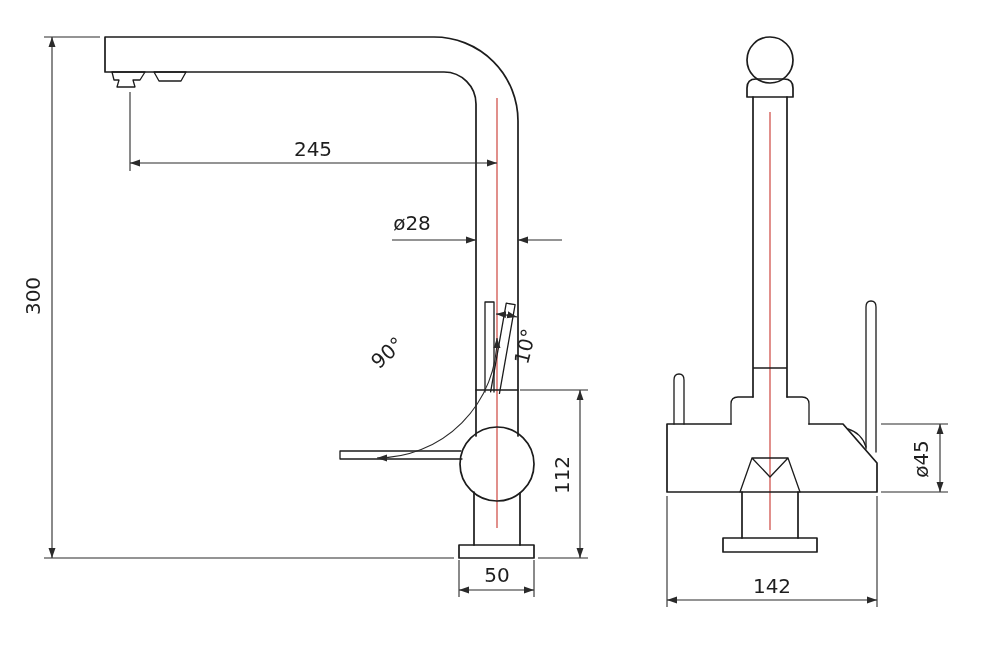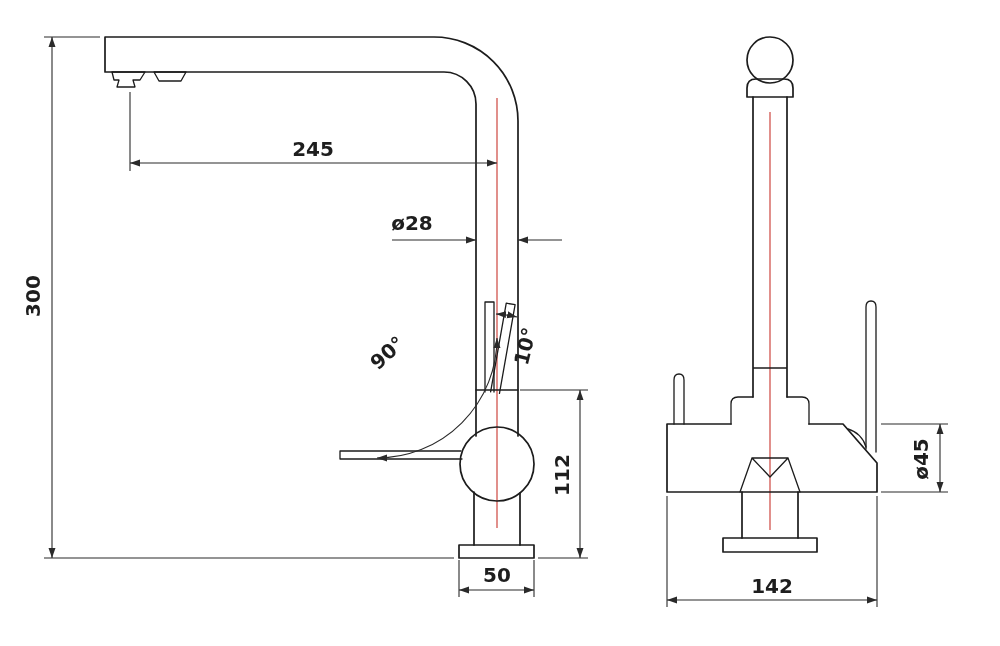--- a/index.html
+++ b/index.html
@@ -2,21 +2,21 @@
 <html style="--line: #1c1c1c; --dimension: #2a2a2a; --centerline: #c8342c; --background: #ffffff;"><head>
 <meta charset="utf-8">
 <style>
   :root{
     --line:#1c1c1c;
     --dimension:#2a2a2a;
     --centerline:#c8342c;
     --background:#ffffff;
   }
   html,body{margin:0;padding:0;background:var(--background);}
-  .stage{width:1000px;height:646px;position:relative;background:var(--background);overflow:hidden;font-weight:bold;}
+  .stage{width:1000px;height:646px;position:relative;background:var(--background);overflow:hidden;}
   svg{display:block;}
   .obj{stroke:var(--line);fill:none;stroke-width:1.7px;stroke-linejoin:round;stroke-linecap:round;}
   .thin{stroke-width:1.3px;}
   .dim{stroke:var(--dimension);fill:none;stroke-width:1.1px;}
   .cl{stroke:var(--centerline);fill:none;stroke-width:1.1px;}
   .t{font-family:"DejaVu Sans","Liberation Sans",sans-serif;font-size:20px;fill:#1e1e1e;text-anchor:middle;}
   #arr .ah{fill:var(--dimension);stroke:none;}
 </style>
 </head>
 <body>

